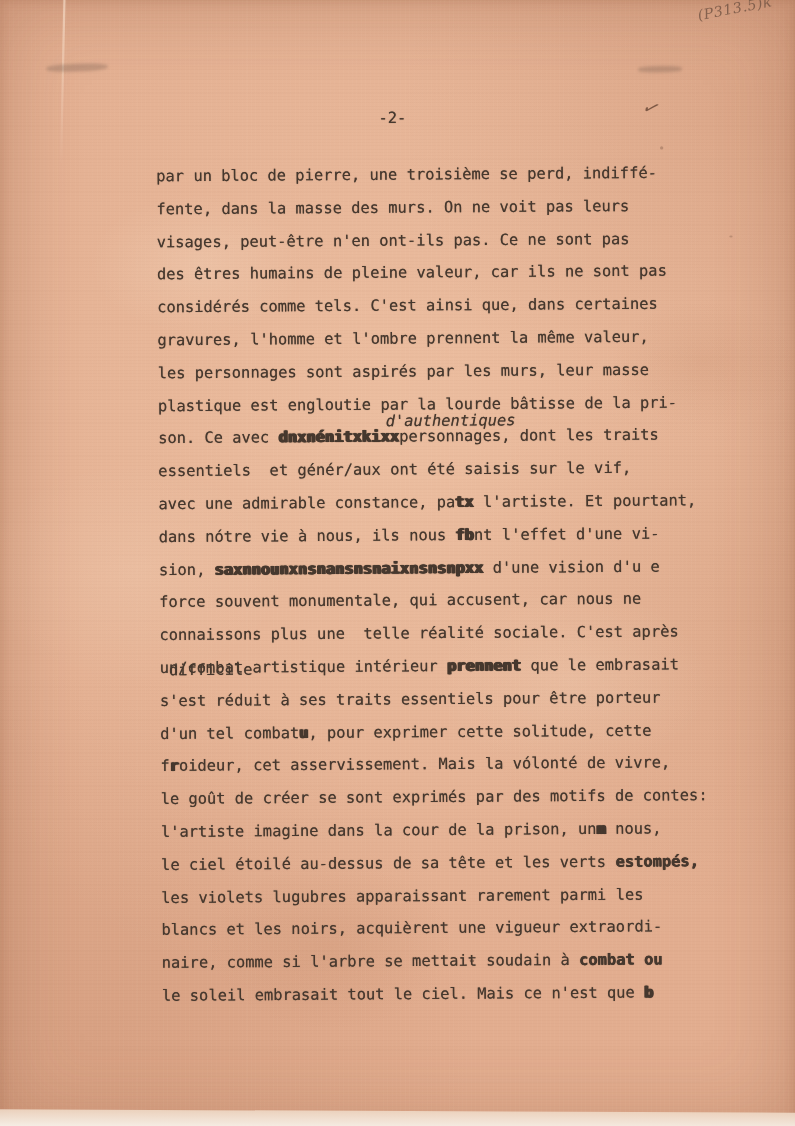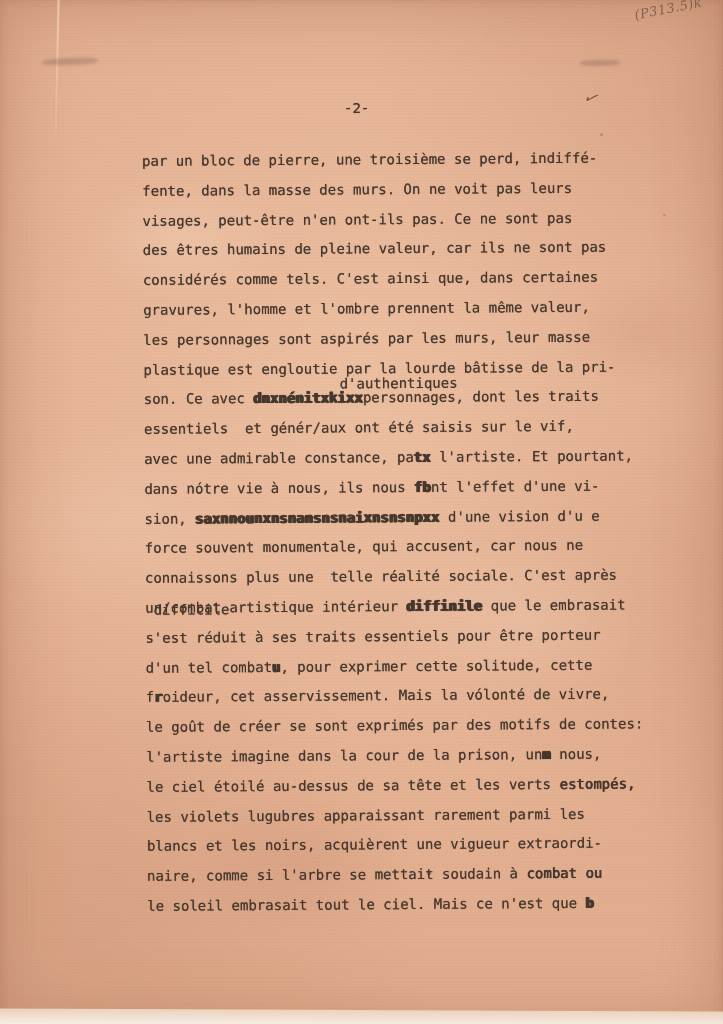--- a/index.html
+++ b/index.html
@@ -75,21 +75,21 @@
     position:absolute;left:0;
     font-size:14px;line-height:16px;
     color:#46382e;white-space:pre;
     text-shadow:0 0 .7px rgba(70,56,45,.8);
   }
   .line .ov{
     font-weight:bold;
     text-shadow:.9px 0 0 currentColor, -.9px 0 0 currentColor, 0 0 1px rgba(60,45,35,.9);
   }
   .line .b{
-    font-weight:normal;
+    font-weight:bold;
     text-shadow:.5px 0 0 currentColor, 0 0 .8px rgba(60,45,35,.85);
   }
   .line .insert{
     position:absolute;top:-14px;white-space:pre;
     font-size:14px;color:#46382e;
     text-shadow:0 0 .7px rgba(70,56,45,.8);
   }
 </style>
 </head>
 <body>
@@ -111,28 +111,28 @@
 
   <div class="text-block">
       <div class="line" style="top: 0px;"><span>par un bloc de pierre, une troisième se perd, indiffé-</span></div>
       <div class="line" style="top: 29.8px;"><span>fente, dans la masse des murs. On ne voit pas leurs</span></div>
       <div class="line" style="top: 59.6px;"><span>visages, peut-être n'en ont-ils pas. Ce ne sont pas</span></div>
       <div class="line" style="top: 89.4px;"><span>des êtres humains de pleine valeur, car ils ne sont pas</span></div>
       <div class="line" style="top: 119.2px;"><span>considérés comme tels. C'est ainsi que, dans certaines</span></div>
       <div class="line" style="top: 149px;"><span>gravures, l'homme et l'ombre prennent la même valeur,</span></div>
       <div class="line" style="top: 178.8px;"><span>les personnages sont aspirés par les murs, leur masse</span></div>
       <div class="line" style="top: 208.6px;"><span>plastique est engloutie par la lourde bâtisse de la pri-</span></div>
-      <div class="line" style="top: 238.4px;"><span>son. Ce avec </span><span class="ov">dnxnénitxkixx</span><span>personnages, dont les traits</span><span class="insert" style="left: 196px;">d'authentiques</span></div>
+      <div class="line" style="top: 238.4px;"><span>son. Ce avec </span><span class="ov">dnxnénitxkixx</span><span>personnages, dont les traits</span><span class="insert" style="left: 207px; font-style: italic;">d'authentiques</span></div>
       <div class="line" style="top: 268.2px;"><span>essentiels  et génér/aux ont été saisis sur le vif,</span></div>
       <div class="line" style="top: 298px;"><span>avec une admirable constance, pa</span><span class="ov">tx</span><span> l'artiste. Et pourtant,</span></div>
       <div class="line" style="top: 327.8px;"><span>dans nótre vie à nous, ils nous </span><span class="ov">fb</span><span>nt l'effet d'une vi-</span></div>
       <div class="line" style="top: 357.6px;"><span>sion, </span><span class="ov">saxnnounxnsnansnsnaixnsnsnpxx</span><span> d'une vision d'u e</span></div>
       <div class="line" style="top: 387.4px;"><span>force souvent monumentale, qui accusent, car nous ne</span></div>
       <div class="line" style="top: 417.2px;"><span>connaissons plus une  telle réalité sociale. C'est après</span></div>
-      <div class="line" style="top: 447px;"><span>un/combat artistique intérieur </span><span class="ov">diffinile</span><span> que le embrasait</span><span class="insert" style="left: 8.43px; margin-top: 16px;">difficile</span></div>
+      <div class="line" style="top: 447px;"><span>un/combat artistique intérieur </span><span class="ov">prennent</span><span> que le embrasait</span><span class="insert" style="left: 8.43px; margin-top: 16px;">difficile</span></div>
       <div class="line" style="top: 476.8px;"><span>s'est réduit à ses traits essentiels pour être porteur</span></div>
       <div class="line" style="top: 506.6px;"><span>d'un tel combat</span><span class="ov">u</span><span>, pour exprimer cette solitude, cette</span></div>
       <div class="line" style="top: 536.4px;"><span>f</span><span class="ov">r</span><span>oideur, cet asservissement. Mais la vólonté de vivre,</span></div>
       <div class="line" style="top: 566.2px;"><span>le goût de créer se sont exprimés par des motifs de contes:</span></div>
       <div class="line" style="top: 596px;"><span>l'artiste imagine dans la cour de la prison, un</span><span class="ov">m</span><span> nous,</span></div>
       <div class="line" style="top: 625.8px;"><span>le ciel étoilé au-dessus de sa tête et les verts </span><span class="b">estompés,</span></div>
       <div class="line" style="top: 655.6px;"><span>les violets lugubres apparaissant rarement parmi les</span></div>
       <div class="line" style="top: 685.4px;"><span>blancs et les noirs, acquièrent une vigueur extraordi-</span></div>
       <div class="line" style="top: 715.2px;"><span>naire, comme si l'arbre se mettait soudain à </span><span class="b">combat ou</span></div>
       <div class="line" style="top: 745px;"><span>le soleil embrasait tout le ciel. Mais ce n'est que </span><span class="ov">b</span></div>

